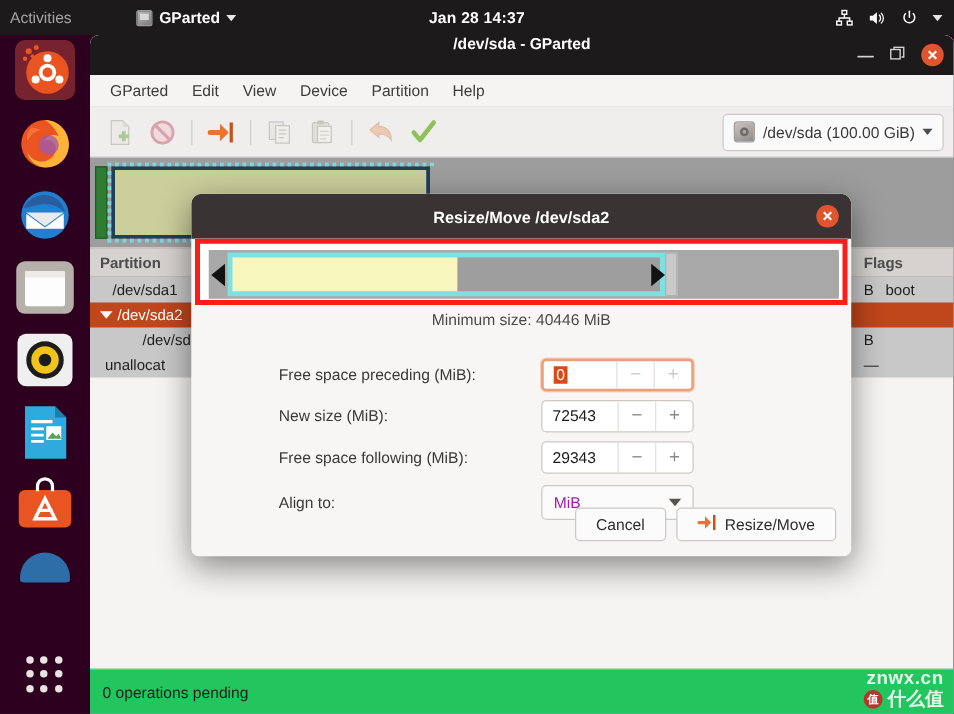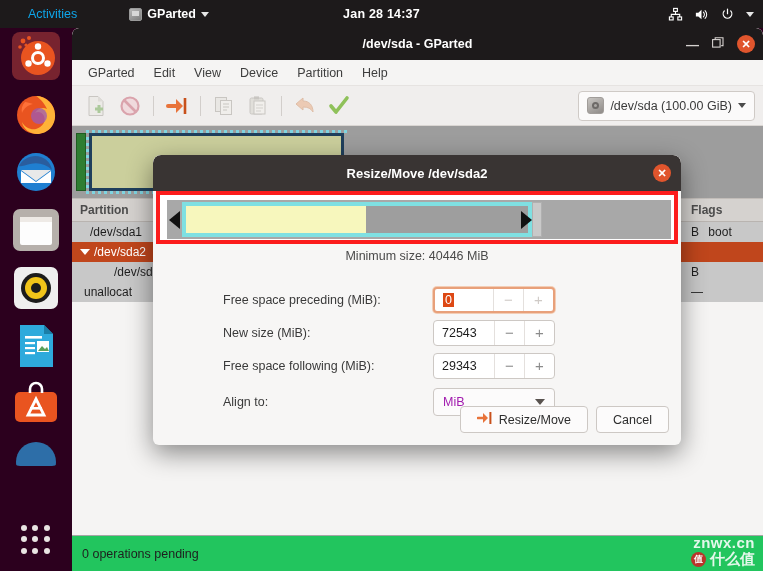--- a/index.html
+++ b/index.html
@@ -11,21 +11,21 @@
   }
   #screen { position: relative; width: 763px; height: 571px; }
 
   
   #topbar {
     position: absolute; left: 0; top: 0; width: 763px; height: 28px;
     background: #1d1a1b; color: #ffffff;
     display: flex; align-items: center;
     font-size: 12.5px;
   }
-  #activities { margin-left: 28px; color: #0ea5e9; }
+  #activities { margin-left: 8px; color: #a3a3a3; }
   #appmenu { display: flex; align-items: center; gap: 5px; margin-left: 52px; font-weight: bold; }
   .appmenu-icon {
     width: 13px; height: 13px; border-radius: 2px;
     background: linear-gradient(145deg,#b8b8b8,#7d7d7d);
     border: 1px solid #9a9a9a;
     position: relative;
   }
   .appmenu-icon:after{
     content:""; position:absolute; left:2px; top:2px; right:2px; bottom:4px;
     background:#d8d8d8;
@@ -52,21 +52,21 @@
 
   
   #gpwin {
     position: absolute; left: 72px; top: 28px; width: 691px; height: 543px;
     background: #f5f4f3;
     border-top-left-radius: 7px; border-top-right-radius: 7px;
     overflow: hidden;
   }
   #gptitle {
     height: 32px; background: #1d1a1b; color: #ffffff;
-    display: flex; align-items: center; justify-content: center;
+    display: flex; justify-content: center;
     font-size: 12.5px; font-weight: bold; position: relative;
     border-top-left-radius: 7px; border-top-right-radius: 7px;
   }
   #gpwinbtns { position:absolute; right:8px; top:0; height:32px; display:flex; align-items:center; gap:13px;}
   .wbtn { color:#d6d2d0; font-size:13px; line-height:1; cursor:default; }
   #closebtn {
     width:18px; height:18px; border-radius:50%; background:#e0552d;
     display:flex; align-items:center; justify-content:center;
     color:#fff; font-size:11px; font-weight:bold;
   }
@@ -544,32 +544,32 @@
         <div class="flabel">Align to:</div>
         <div class="combo">
           <span>MiB</span>
           <span class="caret"></span>
         </div>
       </div>
     </div>
 
     <div id="dlgbtns">
       <div class="dbtn">
+        <span>Cancel</span>
+      </div>
+      <div class="dbtn">
         <span>
           <svg width="16" height="14" viewBox="0 0 16 14">
               <path d="M1 7h7" stroke="#e8733a" stroke-width="2.6" stroke-linecap="round"></path>
               <path d="M6 2l5 5-5 5z" fill="#e8733a"></path>
               <path d="M13.4 1v12" stroke="#c8501b" stroke-width="2"></path>
             </svg>
         </span>
         <span>Resize/Move</span>
       </div>
-      <div class="dbtn">
-        <span>Cancel</span>
-      </div>
     </div>
   </div>
 
   <div id="watermark">
     <div id="wm1">znwx.cn</div>
     <div id="wm2">
       <span class="badge">值</span>
       <span>什么值</span>
     </div>
   </div>

